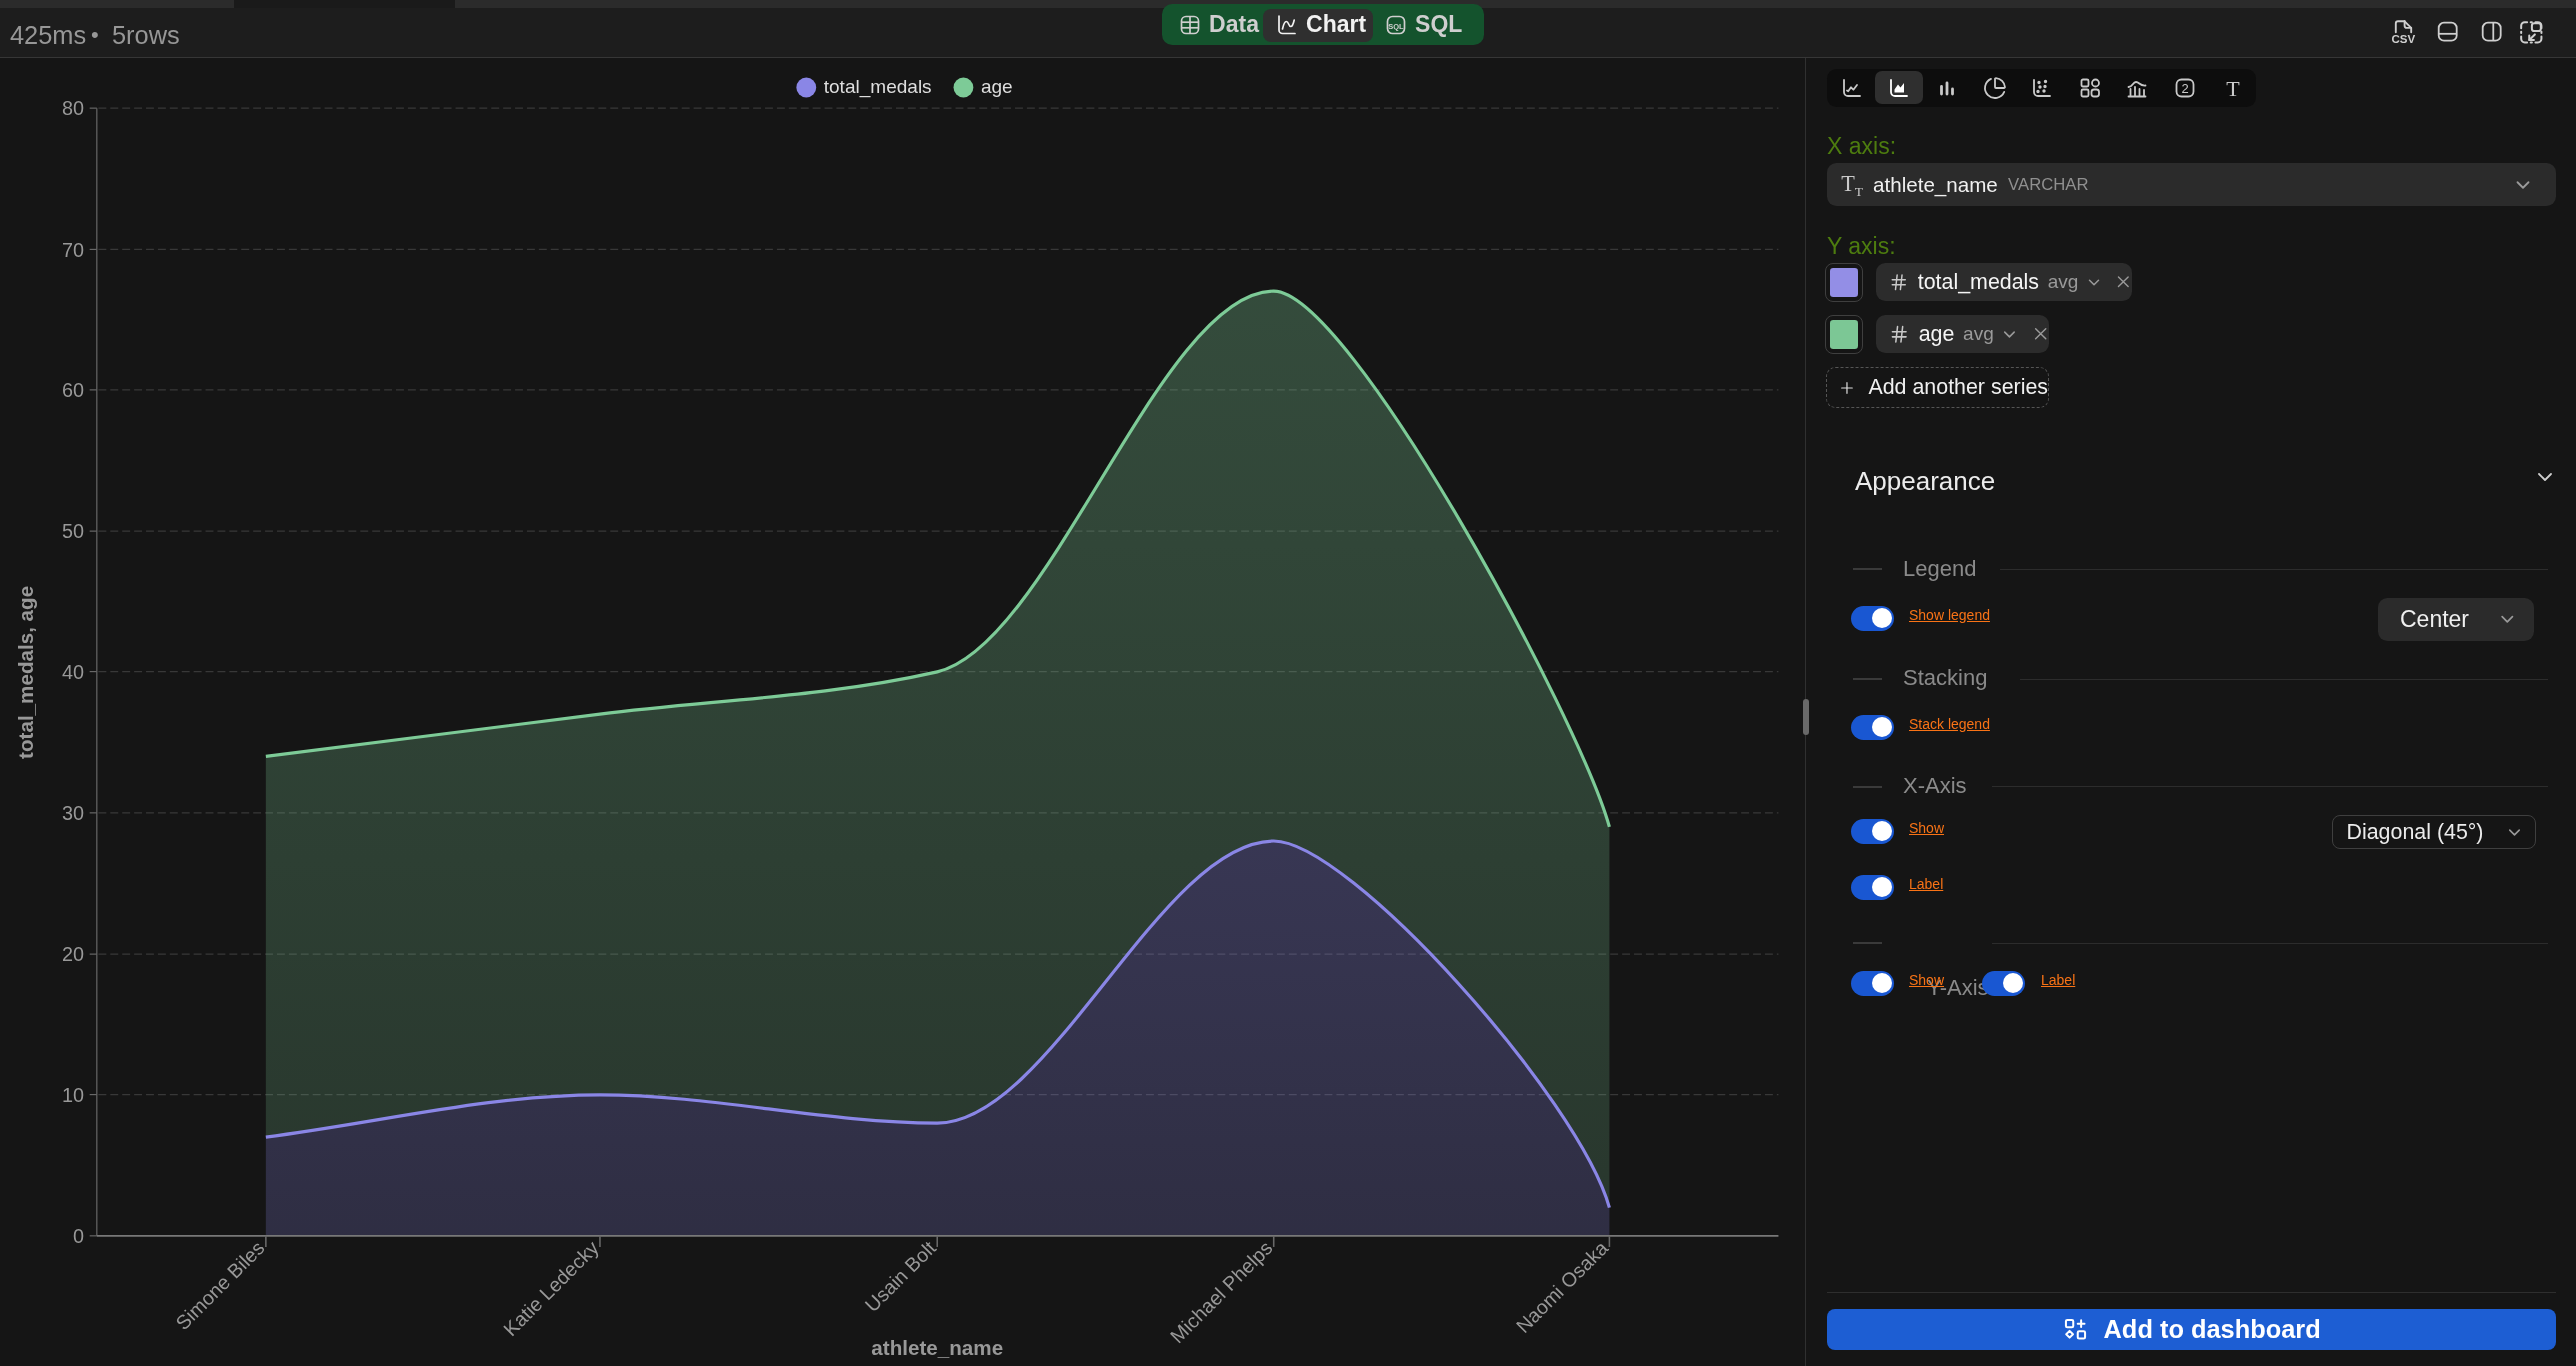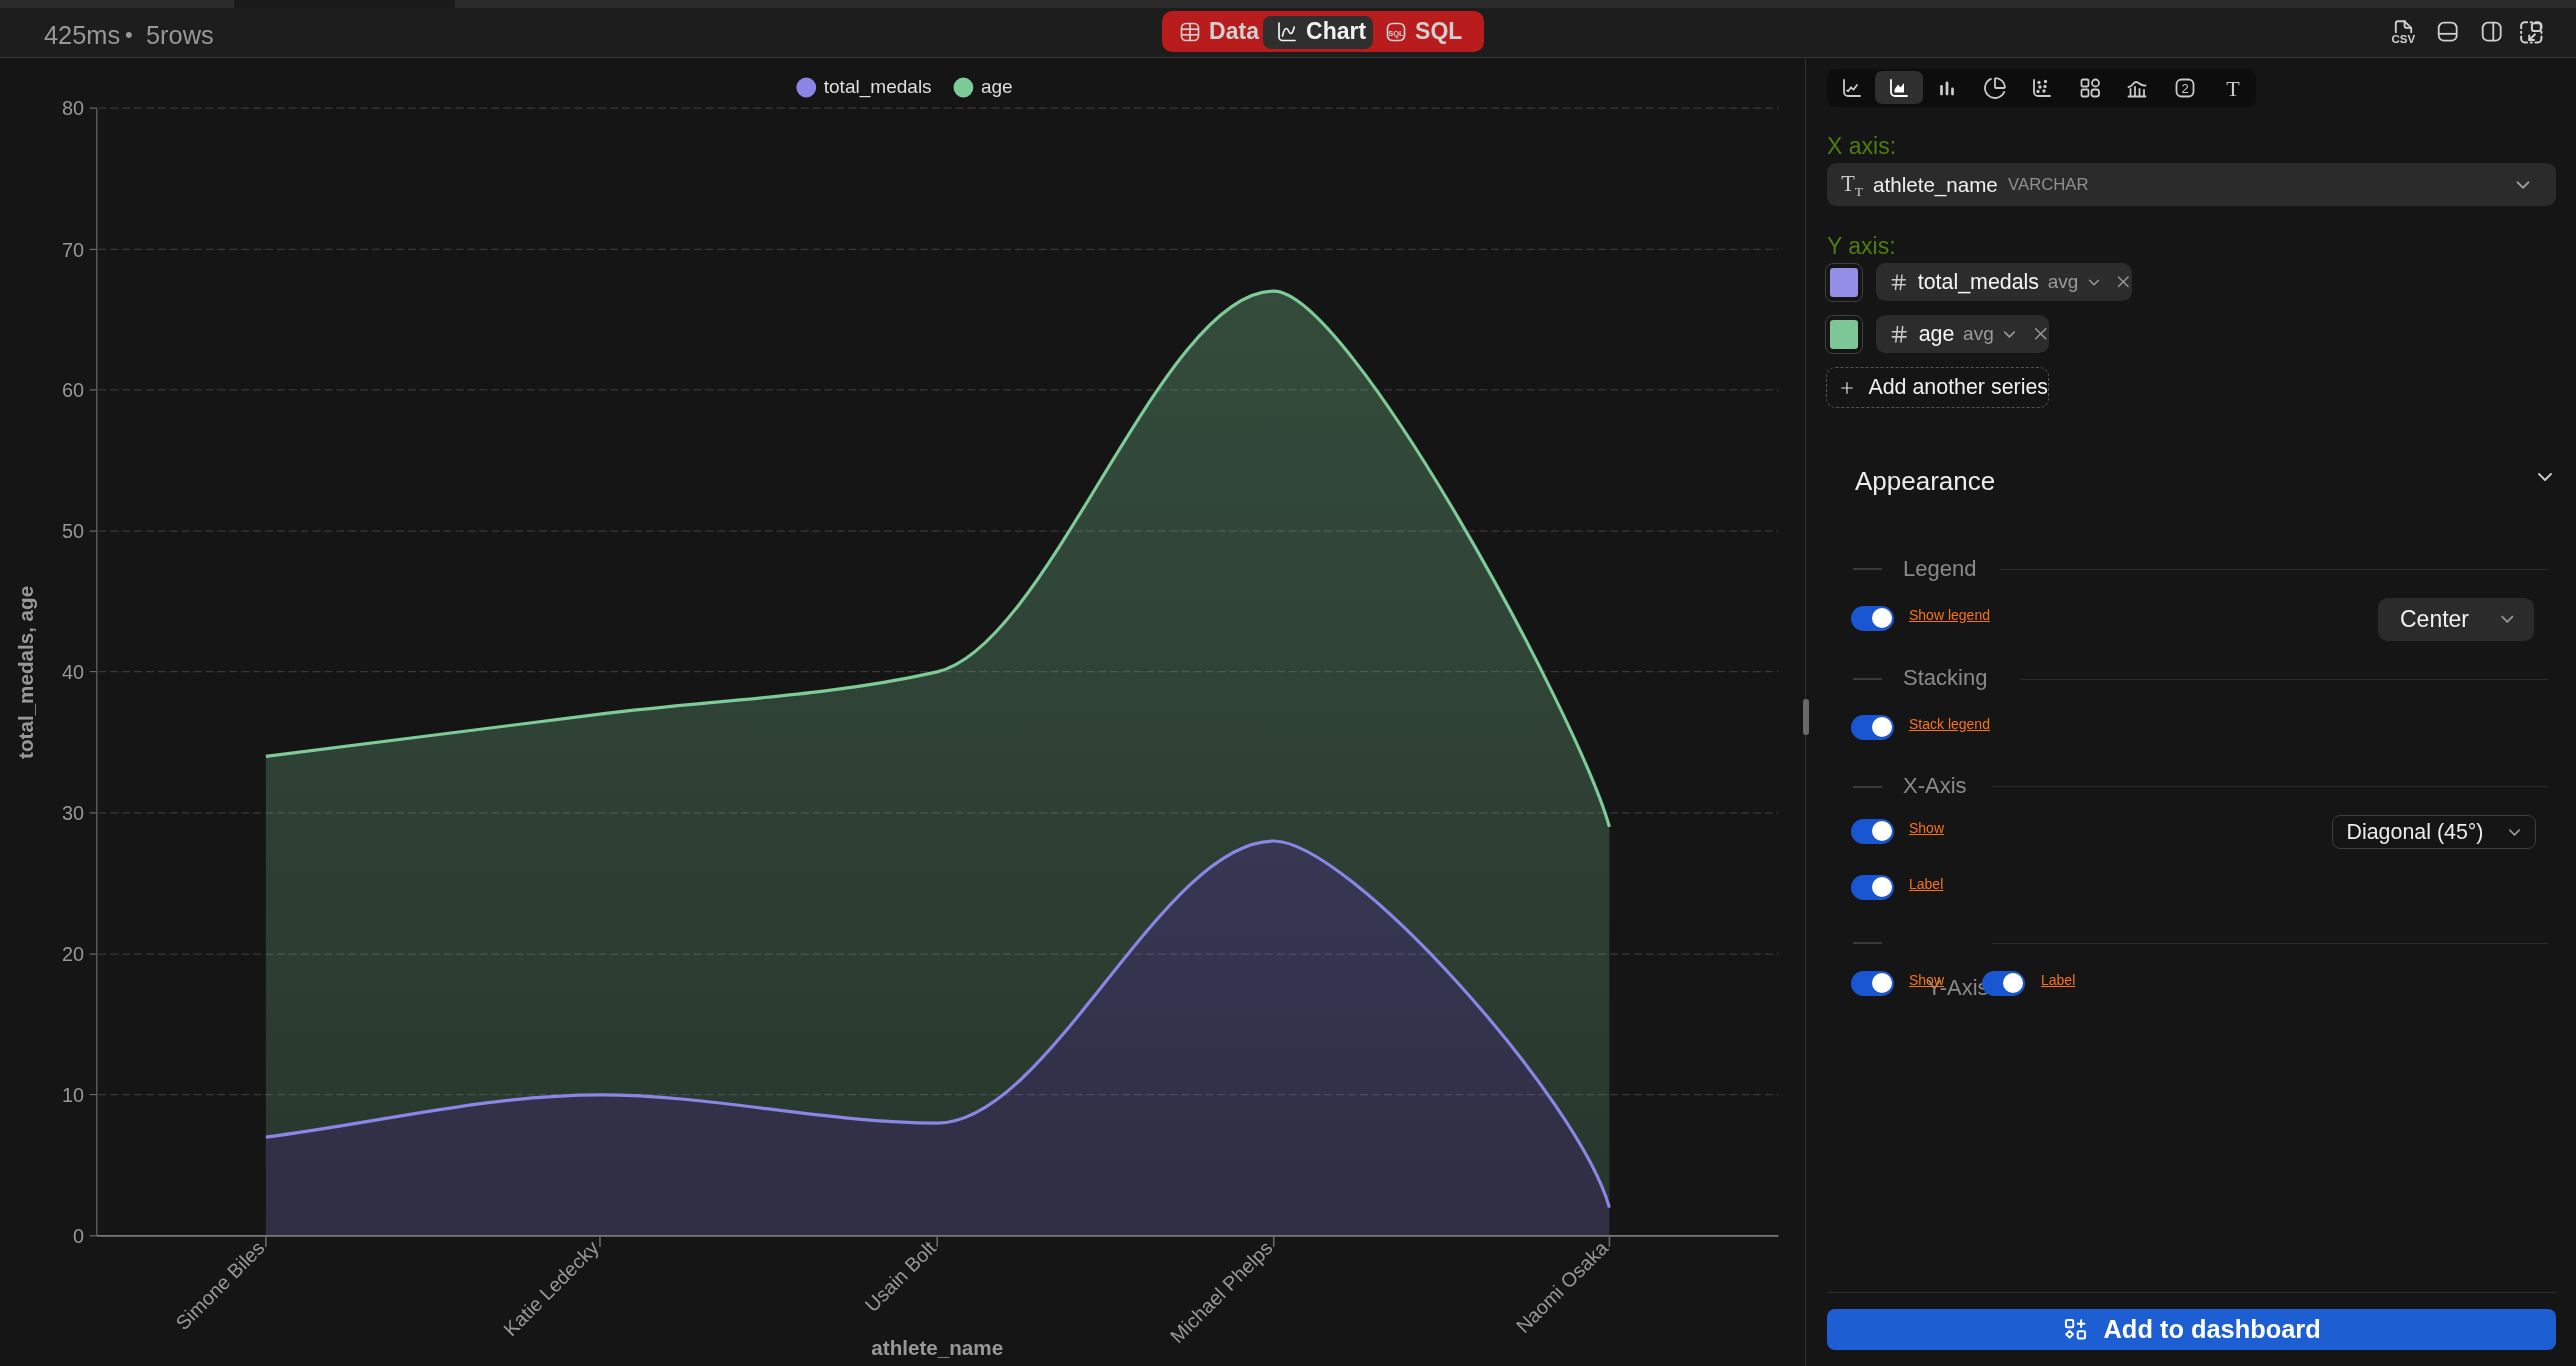--- a/index.html
+++ b/index.html
@@ -5,23 +5,23 @@
 * { margin:0; padding:0; box-sizing:border-box; }
 html,body { width:2576px; height:1367px; background:#151515; overflow:hidden; }
 body { font-family:"Liberation Sans", sans-serif; position:relative; }
 .abs { position:absolute; }
 svg { display:block; }
 
 #strip { top:0; left:0; width:2576px; height:8px; background:#2b2b2b; }
 #stripnotch { top:0; left:234px; width:221px; height:8px; background:#1a1a1a; }
 
 #topbar { top:8px; left:0; width:2576px; height:50px; background:#1d1d1d; border-bottom:0.8px solid #363636; }
-#qinfo { top:20.6px; left:44px; font-size:25.4px; color:#979797; }
-
-#seg { top:11px; left:1162px; width:322px; height:41px; background:#b91c1c; border-radius:10.3px; }
+#qinfo { top:20.6px; left:10px; font-size:25.4px; color:#979797; }
+
+#seg { top:4px; left:1162px; width:322px; height:41px; background:#14532d; border-radius:10.3px; }
 #seg .item { position:absolute; top:0; height:41px; display:flex; align-items:center; gap:7.1px; color:#cfcfcf; font-size:23px; font-weight:700; white-space:nowrap; }
 #segact { position:absolute; left:101px; top:4.8px; width:110px; height:33px; background:#2f2f2f; border-radius:8px; }
 
 #divider { top:58px; left:1805px; width:0.8px; height:1309px; background:#303030; }
 #thumb { top:699px; left:1803px; width:5.6px; height:36px; background:#696969; border-radius:3.2px; }
 #iconrow { top:69px; left:1827px; width:429px; height:38px; background:#0d0d0d; border-radius:9.5px; }
 #iconact { position:absolute; left:48px; top:2.4px; width:48px; height:33px; background:#2f2f2f; border-radius:7.1px; }
 .icn { position:absolute; top:7.1px; }
 .label1 { font-size:23px; color:#4d7c0f; }
 .drop { background:#2b2b2b; border-radius:9.5px; color:#f0f0f0; display:flex; align-items:center; }

